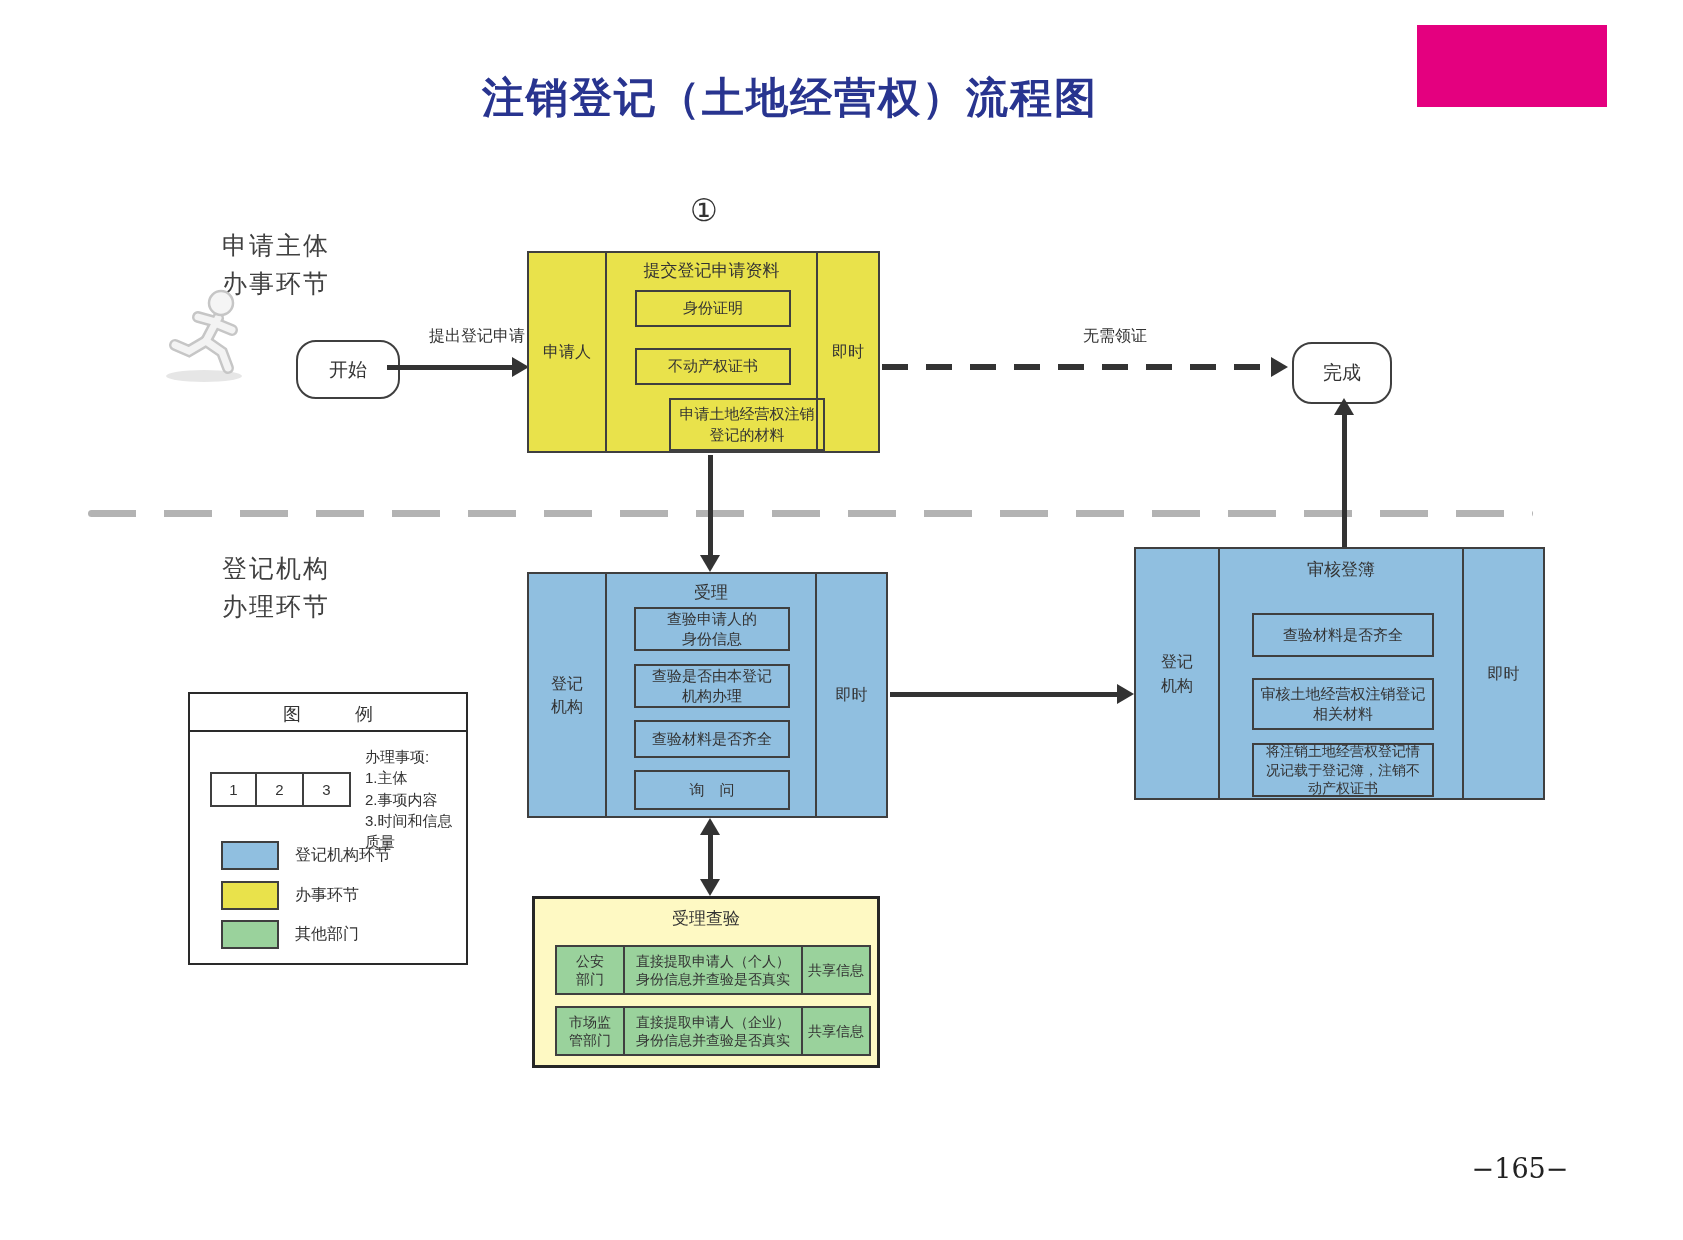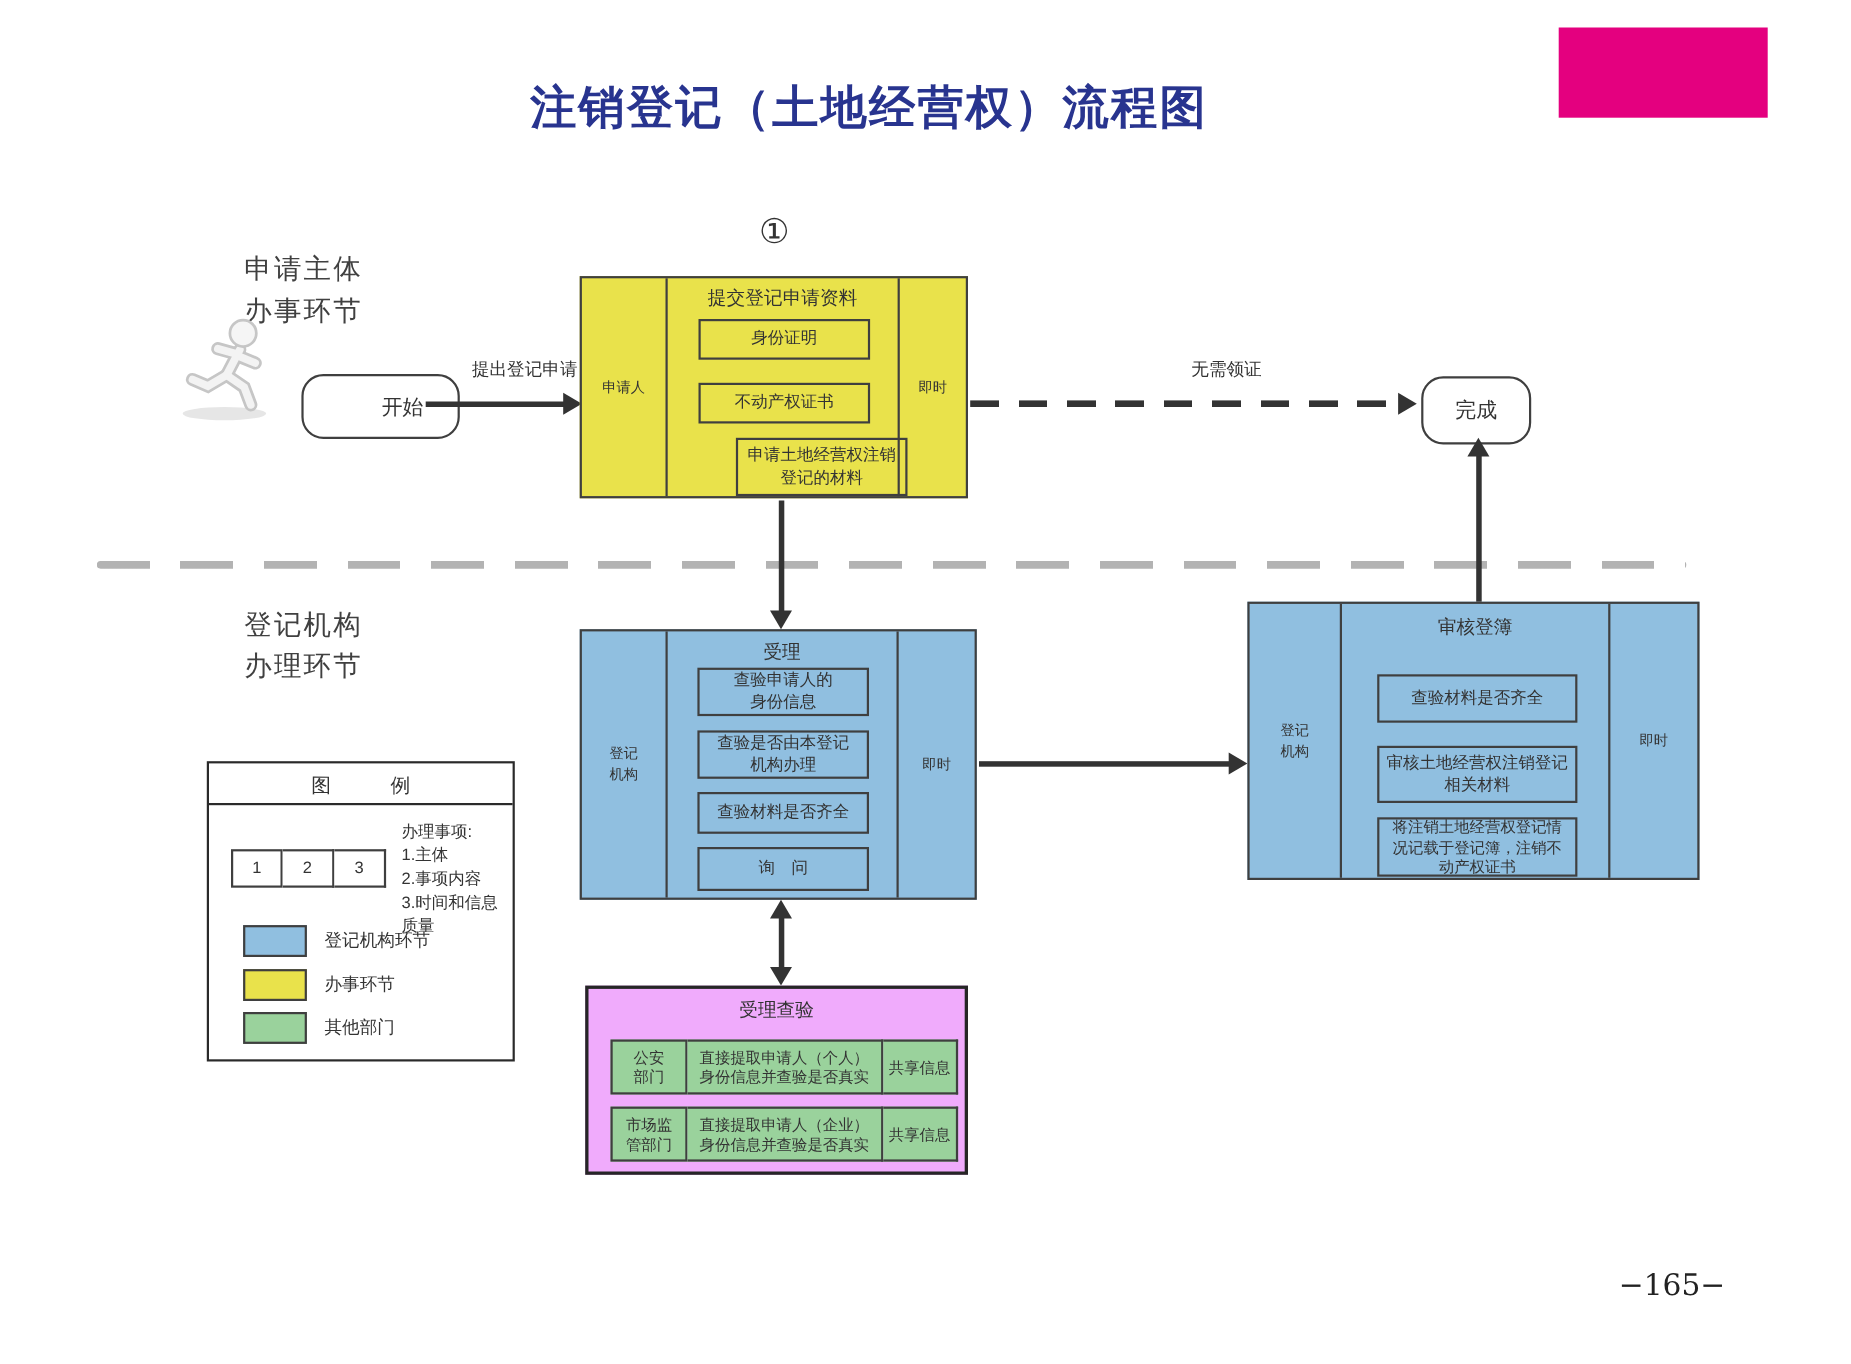--- a/index.html
+++ b/index.html
@@ -20,27 +20,27 @@
   
   .lane-label{font-size:25px;line-height:1.5;color:#404040;letter-spacing:2px;}
   #lane-applicant{left:222px;top:227px;}
   #lane-registry{left:222px;top:550px;}
 
   #step-marker{left:682px;top:192px;width:44px;font-size:31px;color:#333;text-align:center;}
 
   
   .terminal{background:#fff;border:2.5px solid #3f3f3f;border-radius:20px;
     display:flex;align-items:center;justify-content:center;font-size:19px;color:#333;}
-  #node-start{left:274px;top:340px;width:100px;height:55px;padding-left:40px;}
+  #node-start{left:296px;top:340px;width:100px;height:55px;}
   #node-finish{left:1292px;top:342px;width:96px;height:58px;}
 
   
   .block{display:flex;border:2.5px solid #3f3f3f;box-sizing:border-box;}
   .block .cell{box-sizing:border-box;display:flex;align-items:center;justify-content:center;
-    font-size:13px;color:#333;line-height:1.45;}
+    font-size:16px;color:#333;line-height:1.45;}
   .cell-left{border-right:2.5px solid #3f3f3f;}
   .cell-right{border-left:2.5px solid #3f3f3f;}
   .cell-mid{position:relative;flex:1;}
   .block-title{position:absolute;left:0;width:100%;text-align:center;font-size:17px;color:#333;}
   .sub-box{position:absolute;border:2px solid #3f3f3f;box-sizing:border-box;
     display:flex;align-items:center;justify-content:center;text-align:center;
     font-size:15px;line-height:1.35;color:#333;}
   .yellow{background:#e9e24b;}
   .blue{background:#90bfe0;}
   .green{background:#9ad29c;}
@@ -67,21 +67,21 @@
   #block-review{left:1134px;top:547px;width:411px;height:253px;}
   #block-review .cell-left{width:84px;}
   #block-review .cell-right{width:81px;}
   #block-review .sub-box{left:32px;width:182px;}
   #review-title{top:9px;}
   #review-item-0{top:64px;height:44px;}
   #review-item-1{top:129px;height:52px;}
   #review-item-2{top:194px;height:54px;font-size:14px;}
 
   
-  #block-verify{left:532px;top:896px;width:348px;height:172px;background:#f0abfc;
+  #block-verify{left:532px;top:896px;width:348px;height:172px;background:#fef9c3;
     border:3px solid #262626;box-sizing:border-box;position:absolute;}
   #verify-title{top:8px;}
   .verify-row{position:absolute;left:20px;width:316px;height:50px;display:flex;}
   #verify-row-0{top:46px;}
   #verify-row-1{top:107px;}
   .verify-cell{box-sizing:border-box;border:2px solid #3f3f3f;display:flex;
     align-items:center;justify-content:center;text-align:center;
     font-size:14px;line-height:1.3;color:#333;}
   .verify-dept{width:70px;}
   .verify-action{width:178px;border-left:none;}

